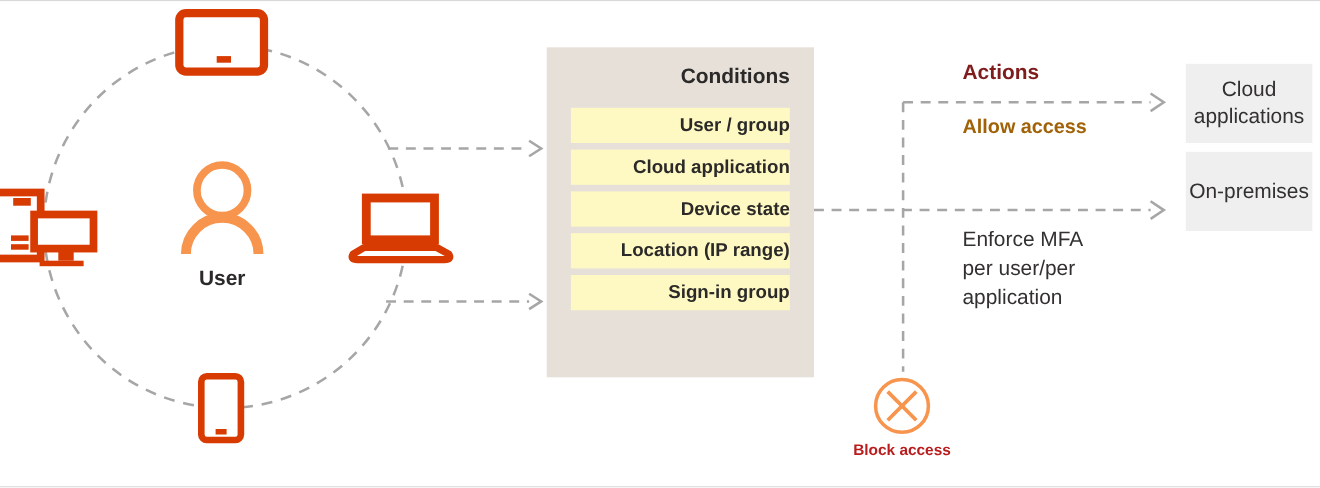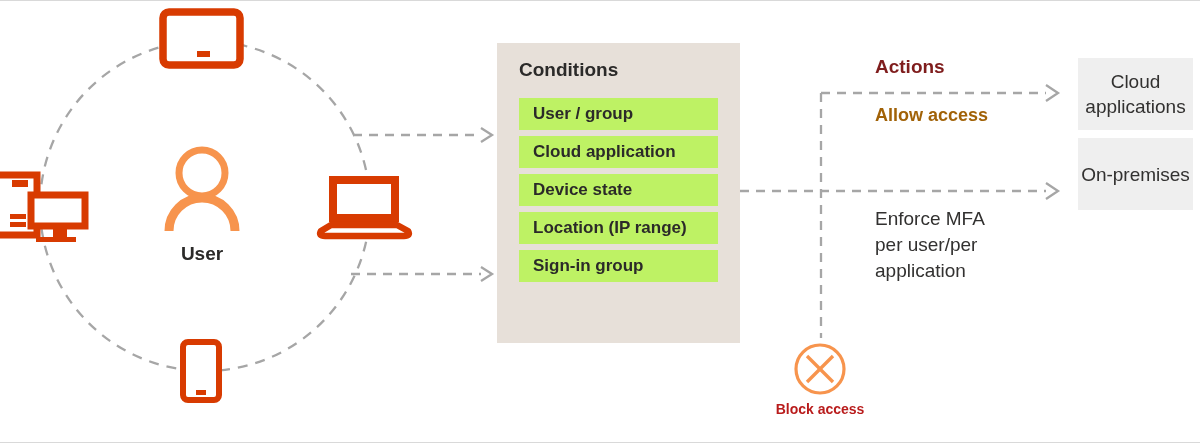--- a/index.html
+++ b/index.html
@@ -11,28 +11,28 @@
   .hairline{position:absolute;left:0;width:1200px;height:1px;background:#d9d9d9;}
   .hairline.top{top:0;}
   .hairline.bottom{top:442px;}
 
   svg{position:absolute;overflow:visible;}
   #connector-layer{left:0;top:0;}
 
   
   .conditions-panel{
     position:absolute;left:497px;top:43px;width:243px;height:300px;
-    background:#E7E0D9;box-sizing:border-box;padding:16px 22px 0 22px;
+    background:#E7E0D9;box-sizing:border-box;padding:16px 22px 0 22px;text-align:right;
   }
   .conditions-title{
     font-size:19px;font-weight:700;line-height:22px;color:#2B2A29;
   }
   .conditions-rows{margin-top:17px;}
   .condition-row{
-    background:#bef264;height:32px;line-height:32px;margin-bottom:6px;
+    background:#fef9c3;height:32px;line-height:32px;margin-bottom:6px;
     padding-left:14px;font-size:17px;font-weight:700;color:#2B2A29;
     box-sizing:border-box;width:199px;white-space:nowrap;
   }
 
   
   .actions-title{
     position:absolute;left:875px;top:56px;font-size:19px;font-weight:700;color:#7f1d1d;
   }
   .allow-label{
     position:absolute;left:875px;top:105px;font-size:18px;font-weight:700;color:#a16207;

